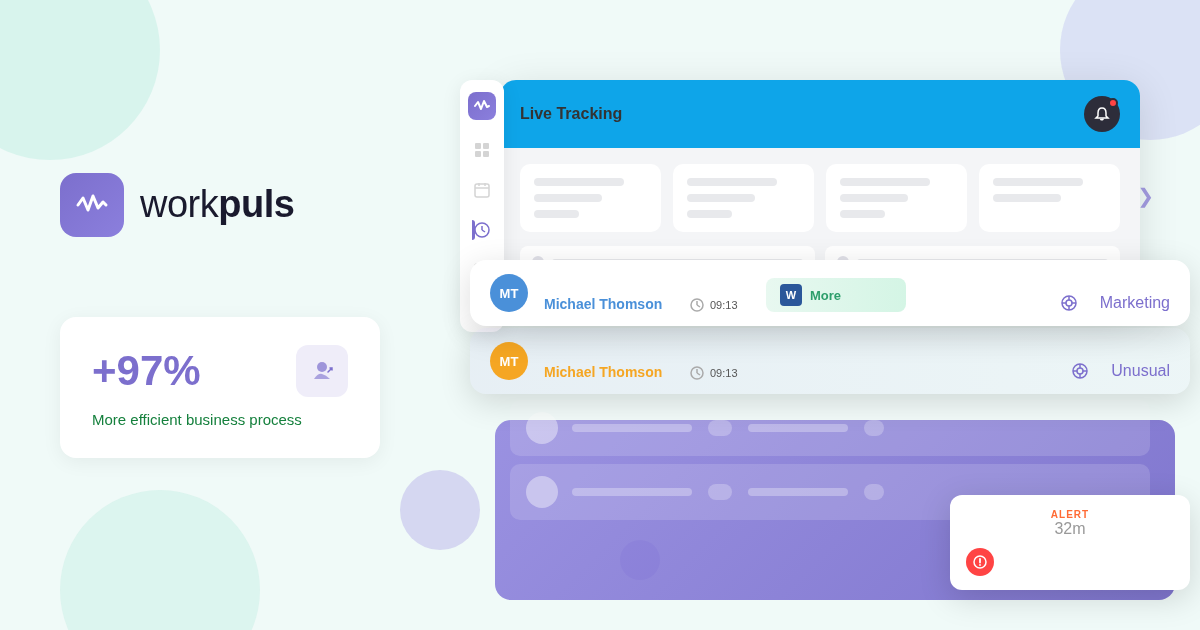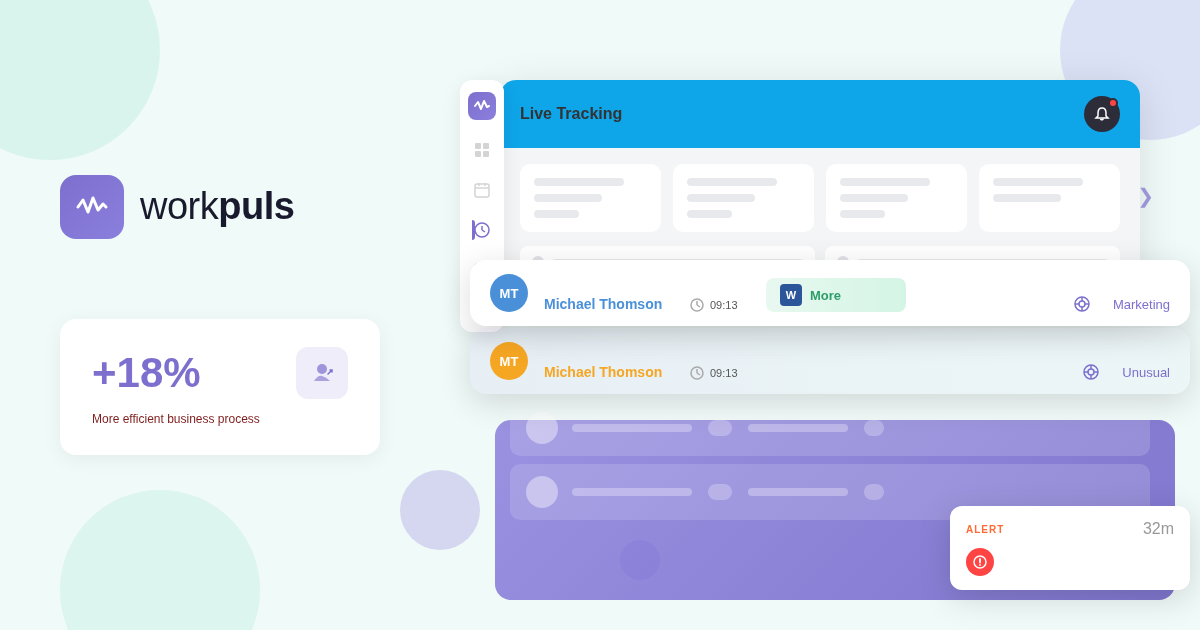--- a/index.html
+++ b/index.html
@@ -131,22 +131,22 @@
       width: 52px;
       height: 52px;
       background: rgba(124, 111, 205, 0.12);
       border-radius: 12px;
       display: flex;
       align-items: center;
       justify-content: center;
     }
 
     .stat-label {
-      font-size: 12px;
-      color: #7f1d1d;
+      font-size: 15px;
+      color: #15803d;
       font-weight: 400;
       line-height: 1.4;
     }
 
     
     .right-section {
       position: absolute;
       right: 0;
       top: 0;
       width: 760px;
@@ -427,21 +427,21 @@
       border-radius: 4px;
       display: flex;
       align-items: center;
       justify-content: center;
     }
 
     .dept-badge {
       display: flex;
       align-items: center;
       gap: 23px;
-      font-size: 13px;
+      font-size: 16px;
       color: #7c6fcd;
       margin-left: auto;
     }
 
     .skel-track-row {
       background: #f4f5f7;
       border-radius: 10px;
       padding: 12px 16px;
       display: flex;
       align-items: center;
@@ -481,20 +481,21 @@
       padding: 14px 16px;
       width: 240px;
       z-index: 20;
     }
 
     .alert-header {
       display: flex;
       justify-content: space-between;
       align-items: center;
       margin-bottom: 8px;
+      flex-direction: column;
     }
 
     .alert-label {
       font-size: 10px;
       font-weight: 700;
       color: #ff6b35;
       letter-spacing: 1px;
     }
 
     .alert-time {
@@ -559,21 +560,21 @@
         <path d="M4 15 L9 8 L14 20 L19 6 L24 18 L29 12 L32 15" stroke="white" stroke-width="3" stroke-linecap="round" stroke-linejoin="round" fill="none"></path>
       </svg>
     </div>
     <div class="logo-text">
       <span>work</span><strong>puls</strong>
     </div>
   </div>
 
   <div class="stat-card">
     <div class="stat-top">
-      <div class="stat-number">+18%</div>
+      <div class="stat-number">+97%</div>
       <div class="stat-icon-box">
         <svg width="28" height="28" viewBox="0 0 28 28" fill="none">
           <circle cx="14" cy="10" r="5" fill="#7c6fcd" opacity="0.7"></circle>
           <path d="M6 22 Q10 16 14 17 Q18 18 22 22" fill="#7c6fcd" opacity="0.6"></path>
           <path d="M20 15 L24 11 M22 11 L24 11 L24 13" stroke="#7c6fcd" stroke-width="1.5" stroke-linecap="round"></path>
         </svg>
       </div>
     </div>
     <div class="stat-label">More efficient business process</div>
   </div>

